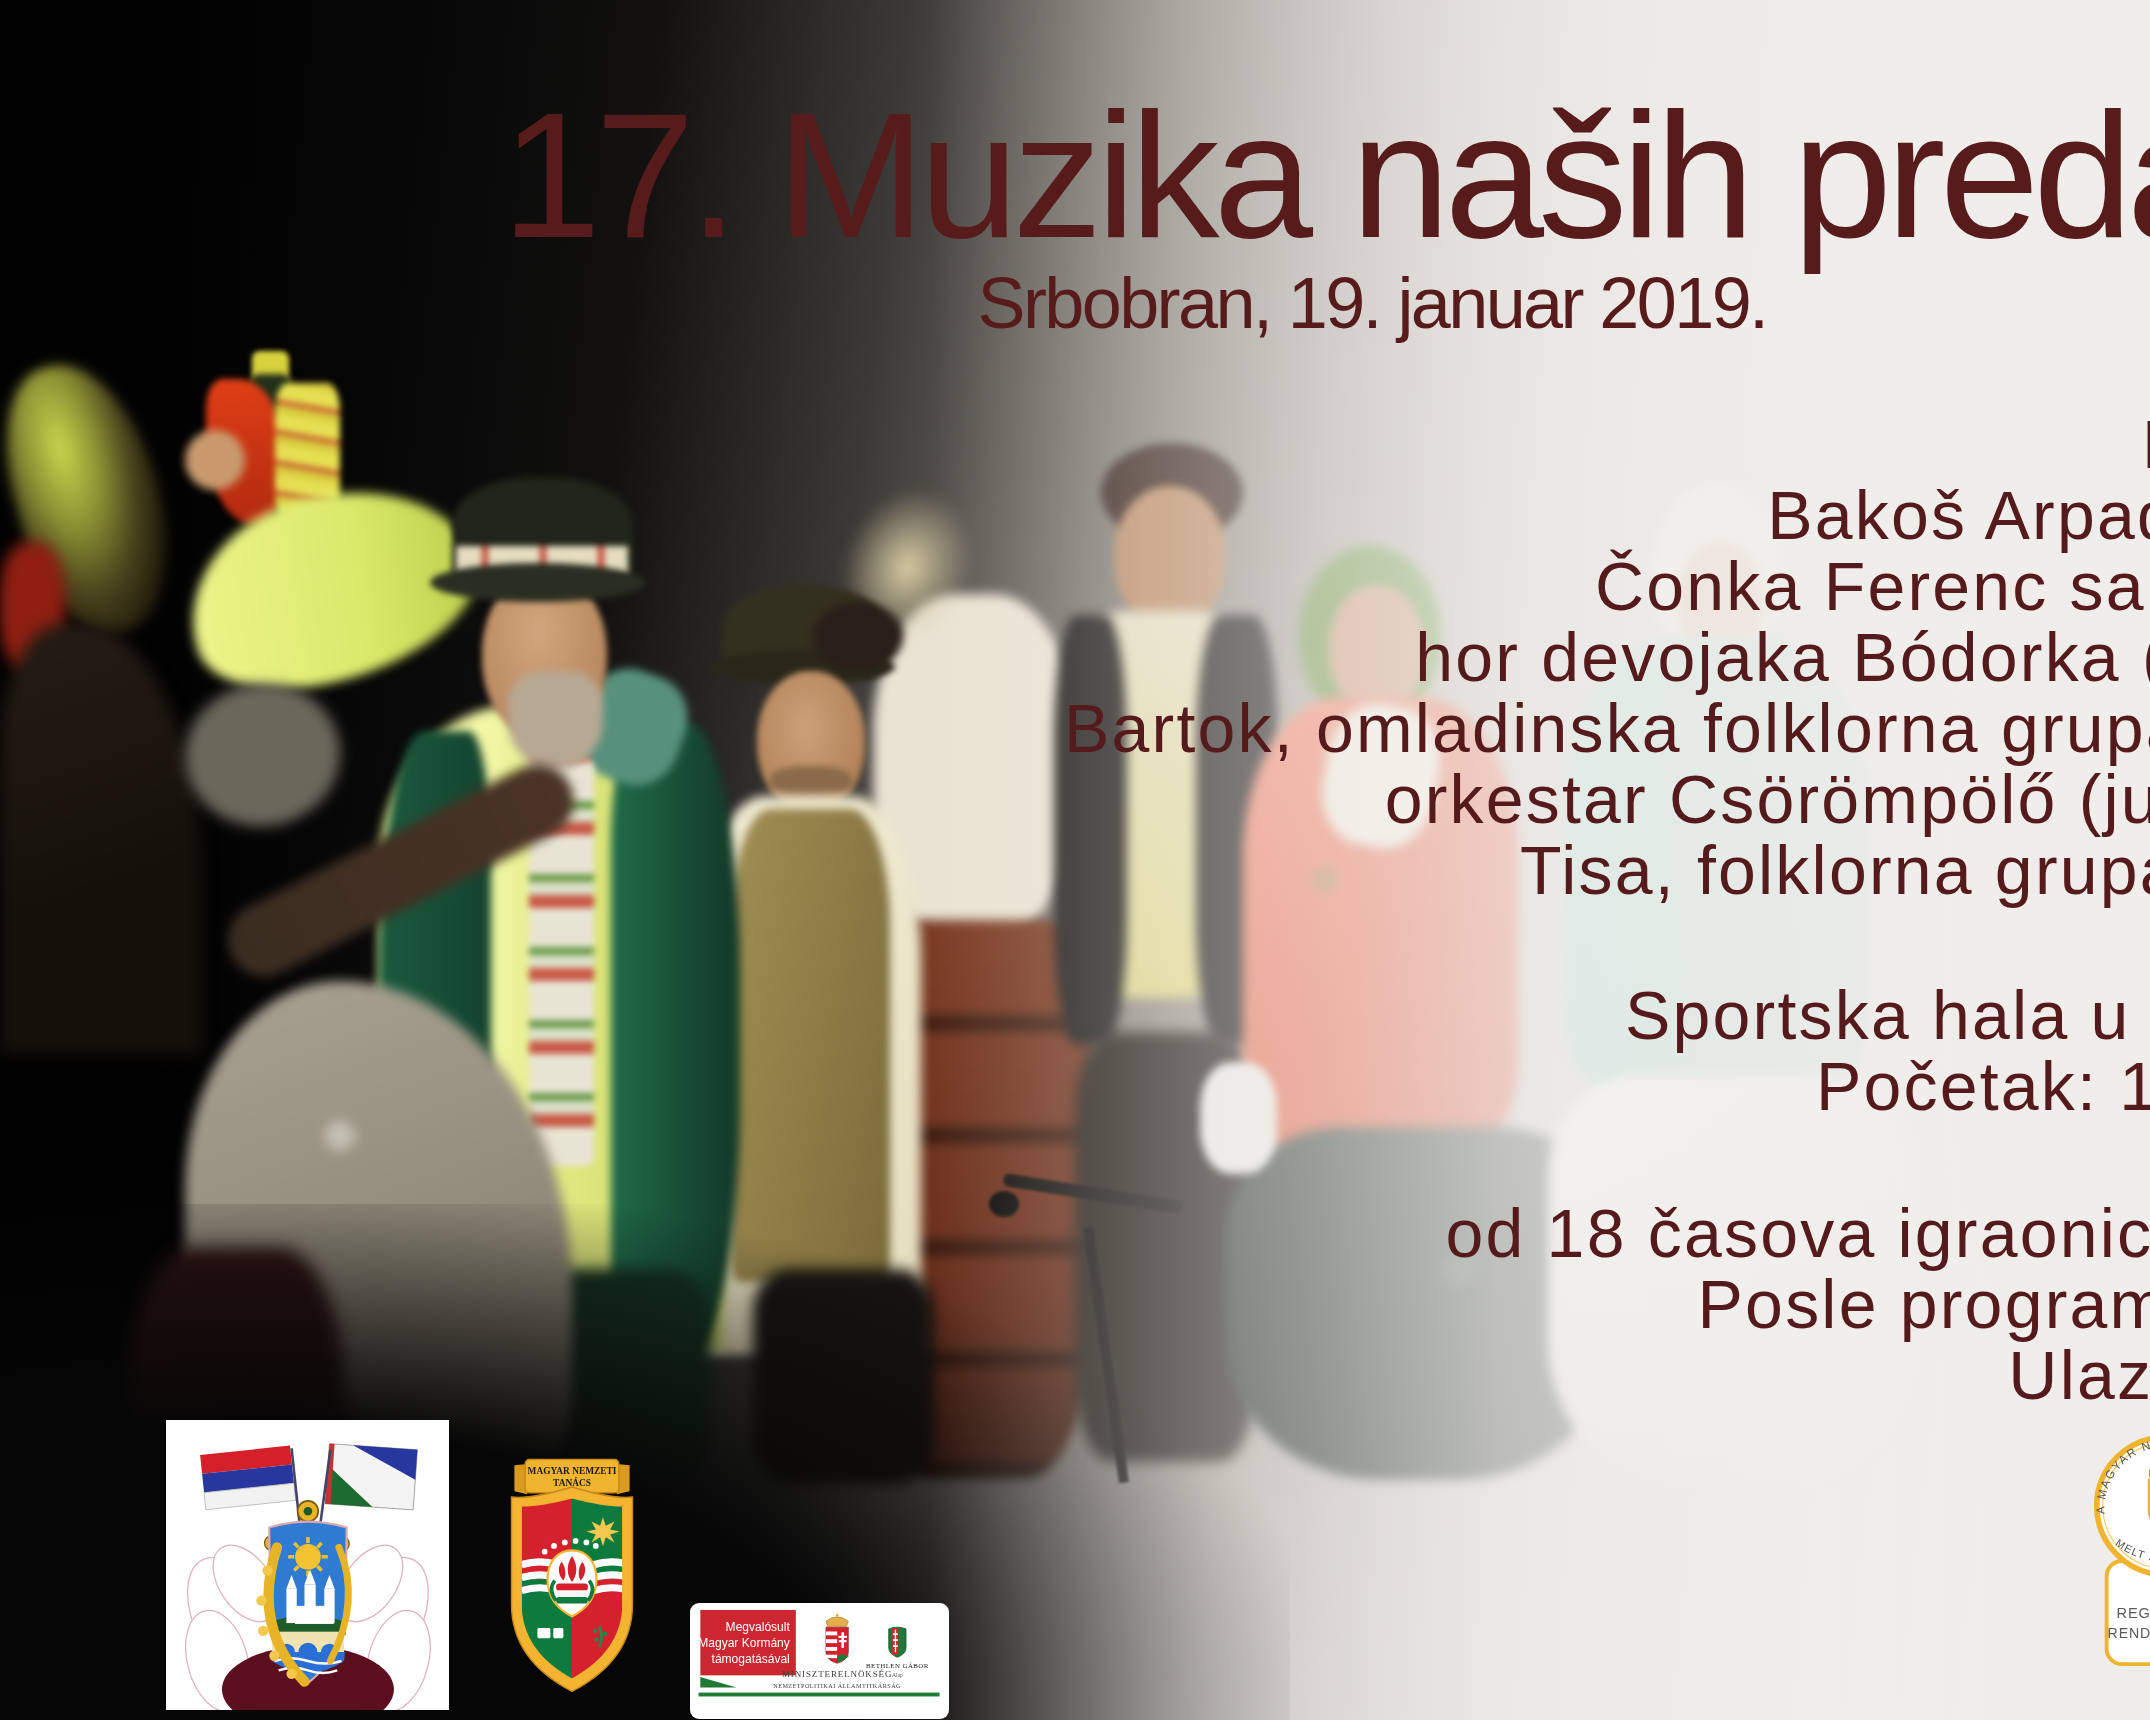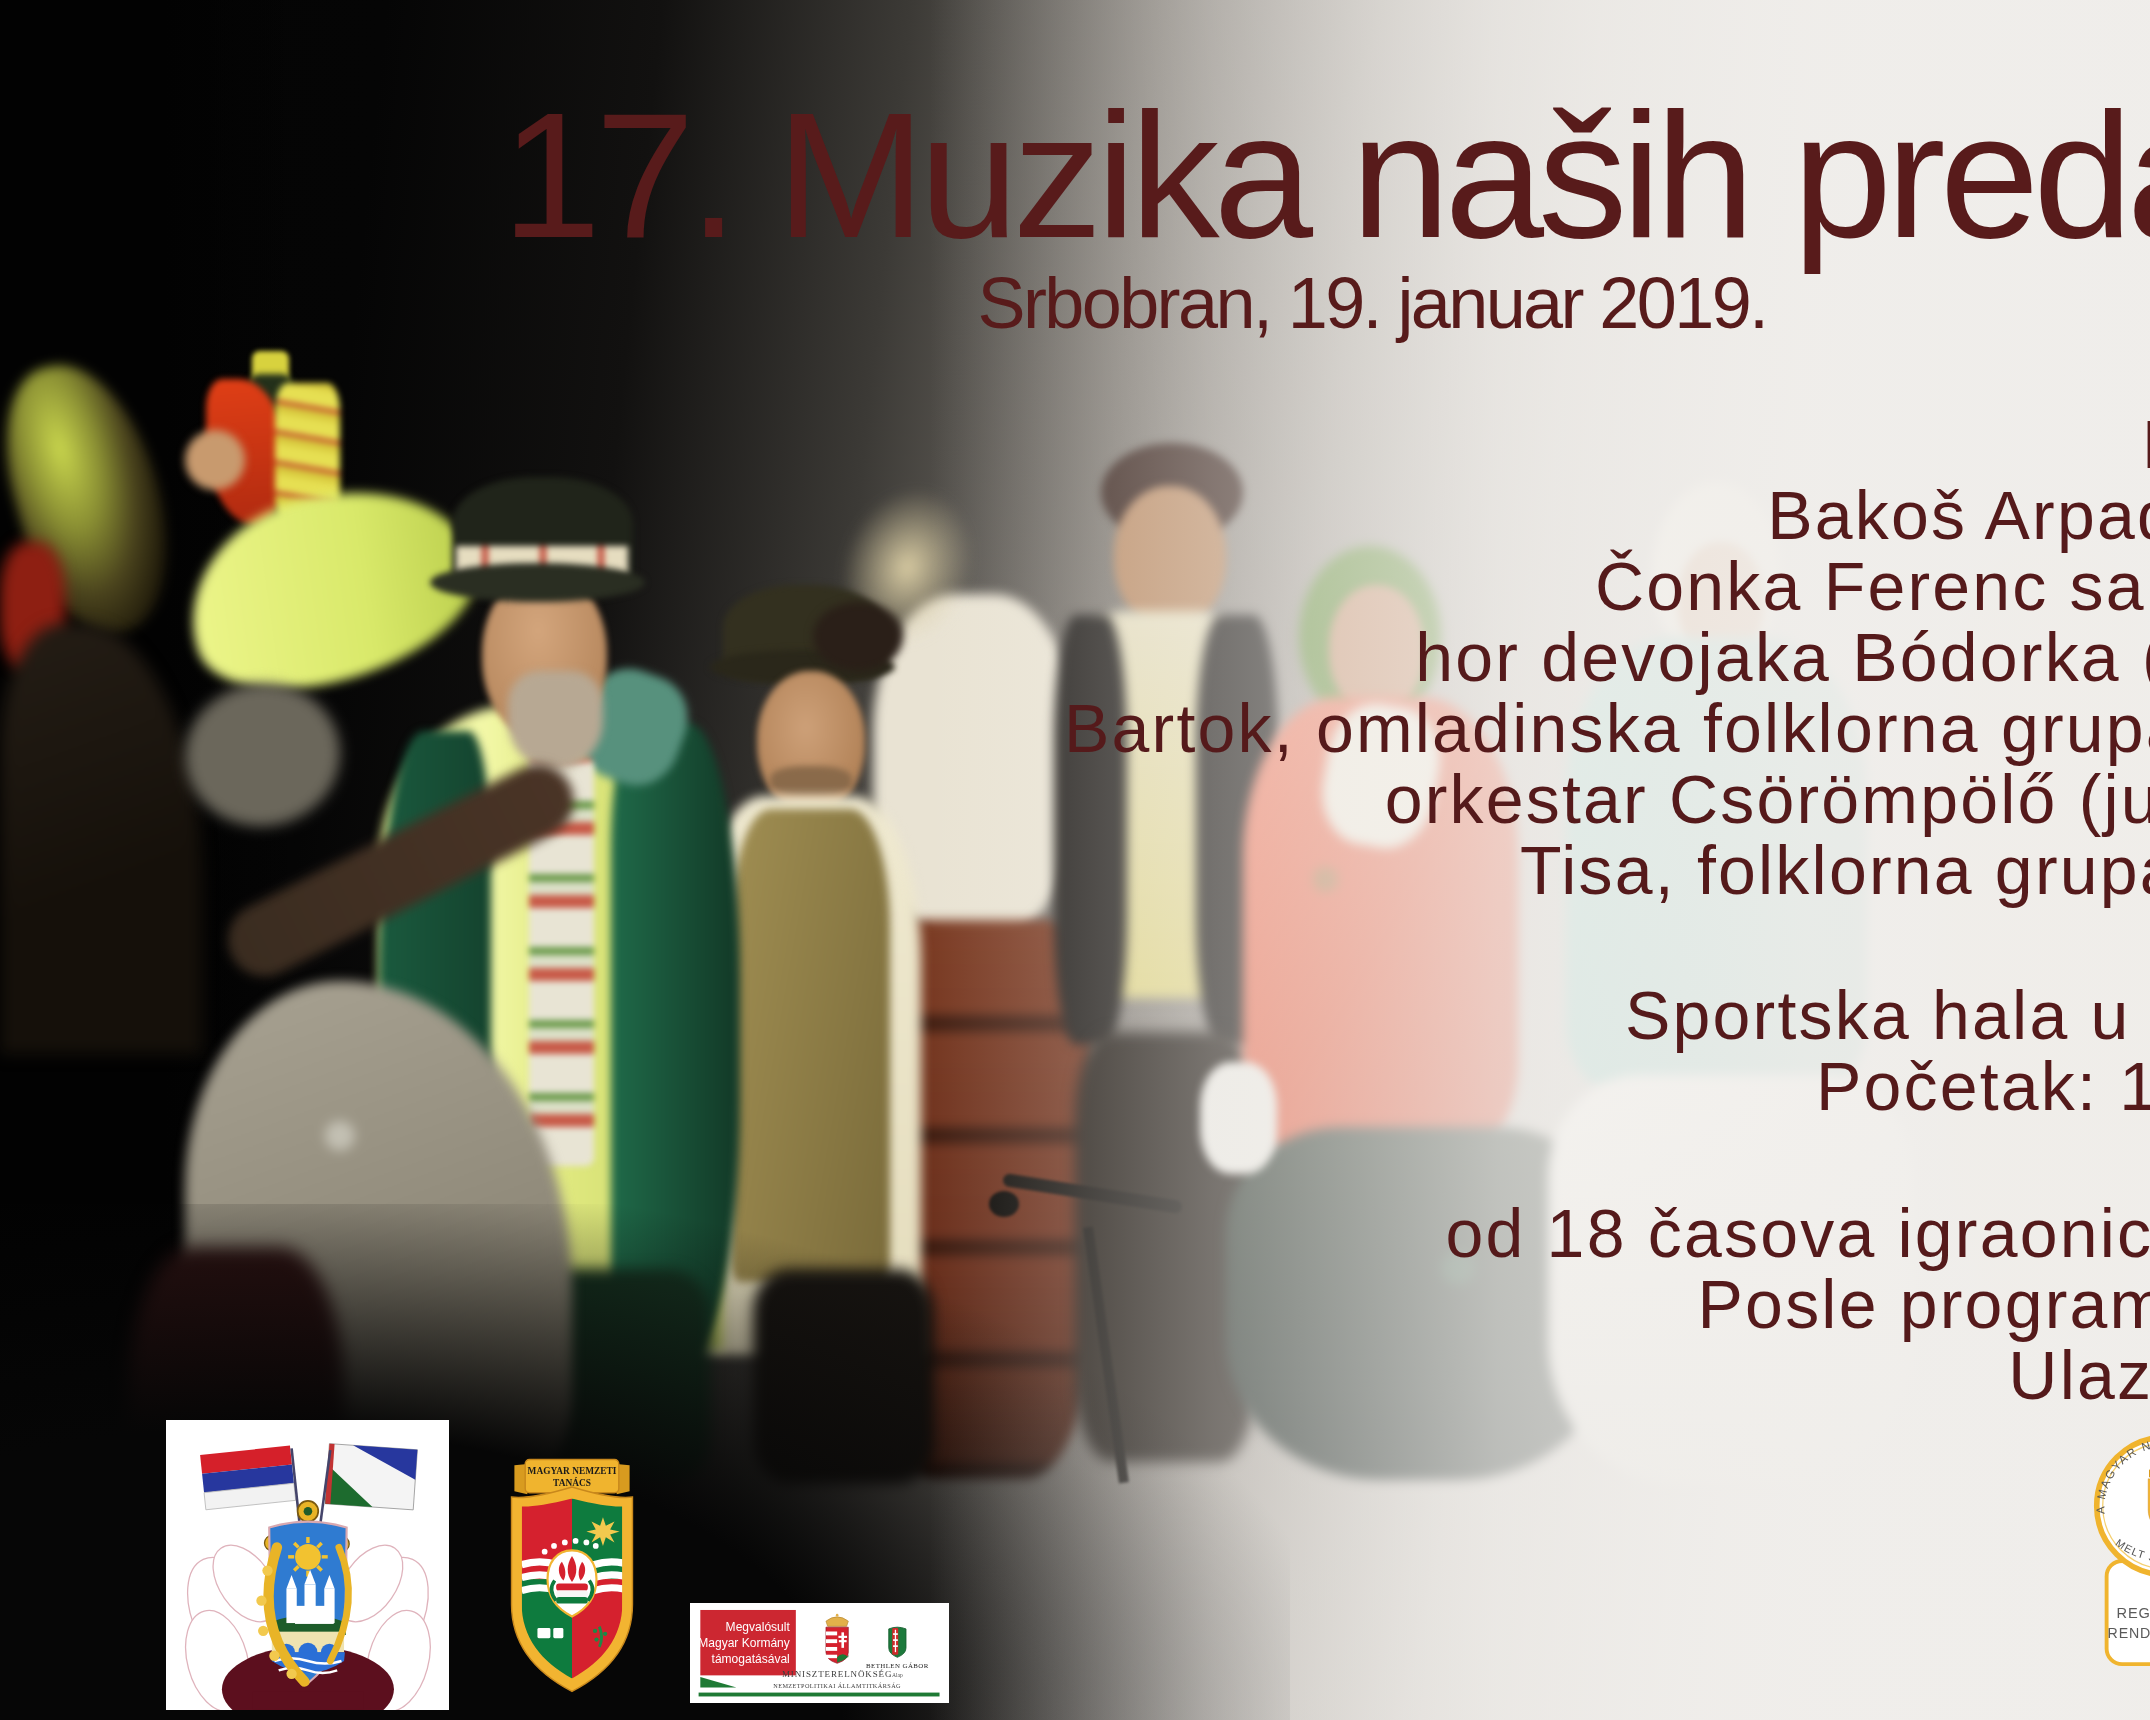--- a/index.html
+++ b/index.html
@@ -240,21 +240,21 @@
           <circle cx="252" cy="548" r="12"></circle>
           <circle cx="292" cy="590" r="12"></circle>
       </g>
     </svg>
   </div>
 
   <svg style="position:absolute;left:500px;top:1454px;" width="144" height="243" viewBox="0 0 200 330">
     <use href="#mnt-shield" x="0" y="0" width="200" height="330"></use>
   </svg>
 
-  <div class="logo-box" style="left:690px;top:1603px;width:259px;height:100px;">
+  <div class="logo-box" style="left:690px;top:1603px;width:259px;height:116px;border-radius:9px;">
     <svg viewBox="0 0 602 232" width="259" height="100">
       <rect x="24" y="16" width="222" height="152" fill="#cc2731"></rect>
       <polygon points="24,172 24,196 108,196" fill="#1e7a34"></polygon>
       <text x="232" y="64" text-anchor="end" font-size="28" fill="#fff">Megvalósult</text>
       <text x="232" y="102" text-anchor="end" font-size="28" fill="#fff">a Magyar Kormány</text>
       <text x="232" y="140" text-anchor="end" font-size="28" fill="#fff">támogatásával</text>
 
       <g transform="translate(312,26)">
         <path d="M4 16 Q30 -4 56 16 L52 28 L8 28 Z" fill="#e2b04a" stroke="#b5842e" stroke-width="1.5"></path>
         <circle cx="30" cy="2" r="3" fill="#e2b04a"></circle>

